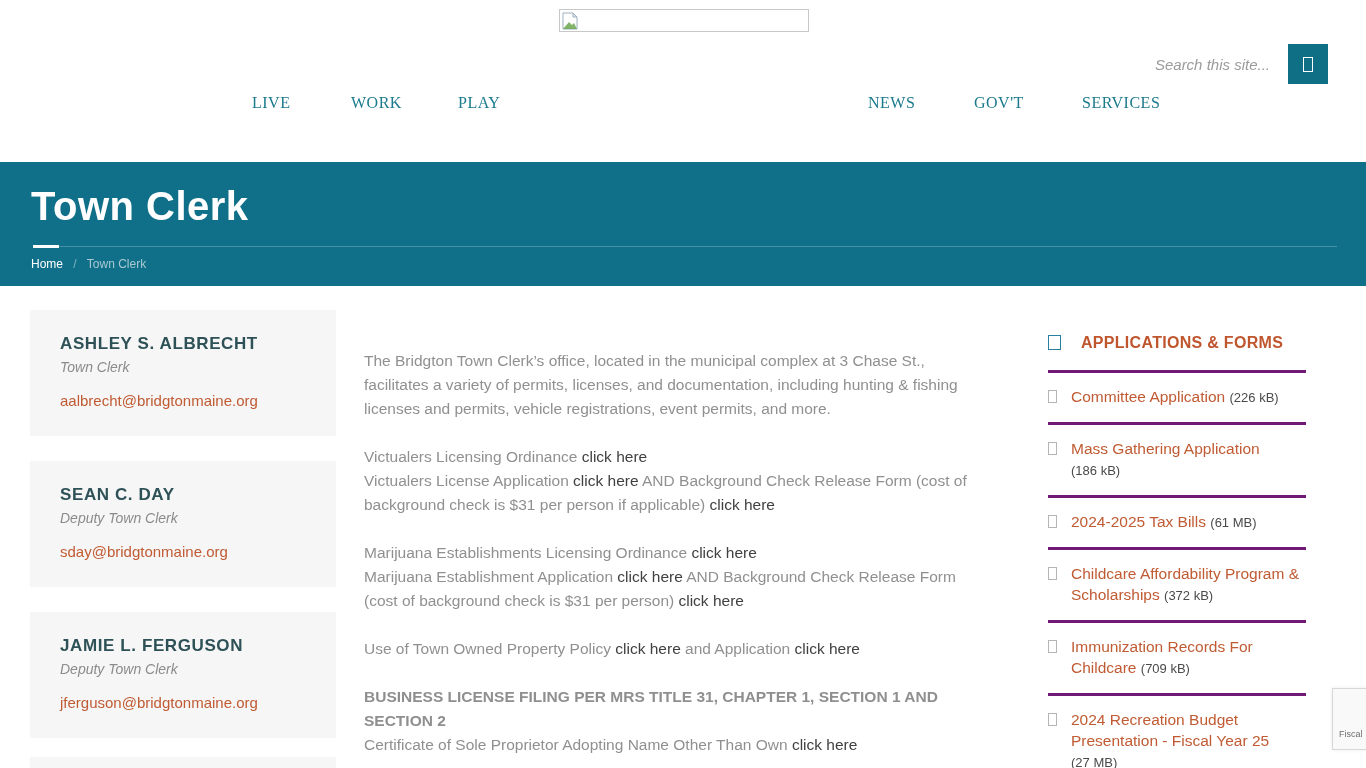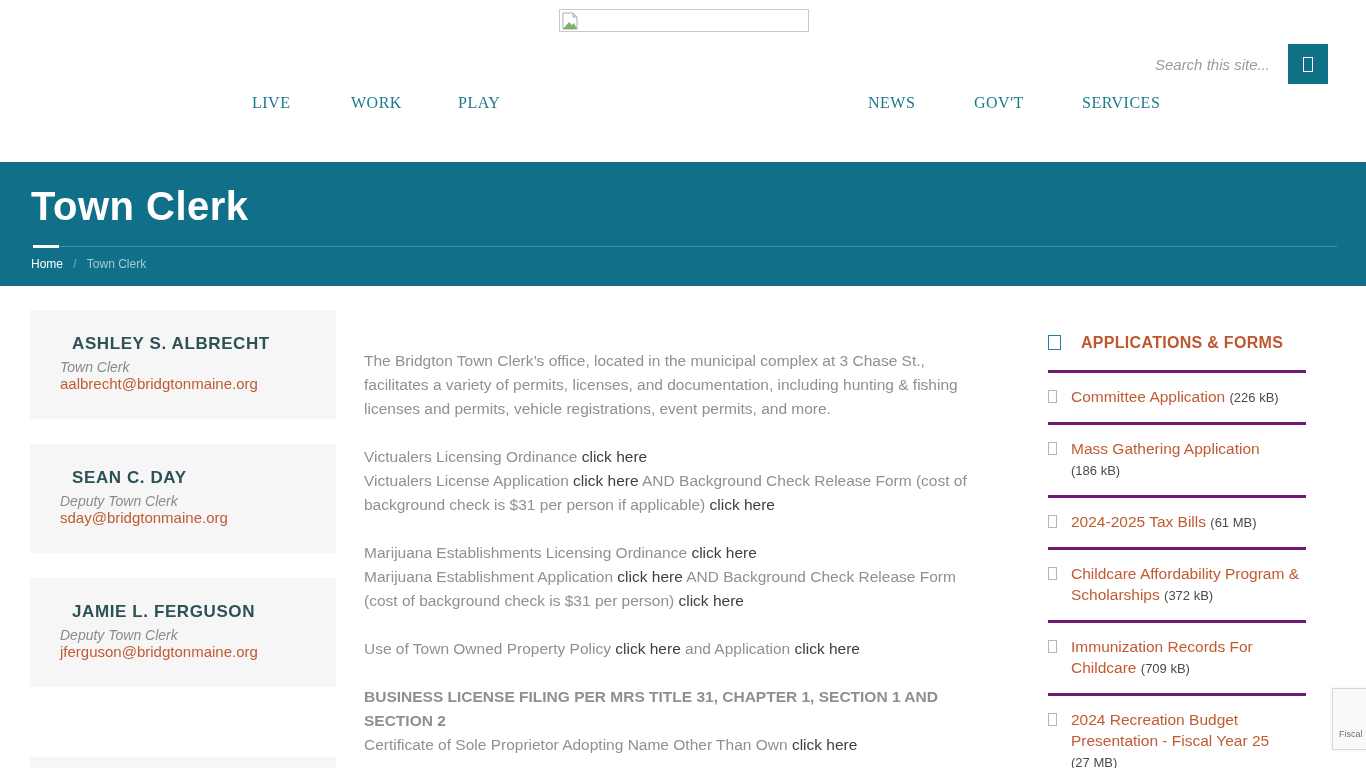--- a/index.html
+++ b/index.html
@@ -31,23 +31,23 @@
   .hero-rule .dash { width:26px; height:3px; background:#ffffff; }
   .hero-rule .line { flex:1; height:1px; background:rgba(255,255,255,0.22); }
   .breadcrumb { position:absolute; left:31px; top:95px; font-size:12px; color:#a9c9d2; }
   .breadcrumb .bc-home { color:#ffffff; text-decoration:none; }
   .breadcrumb .bc-sep { margin:0 7px; color:#7fb0bc; }
   .breadcrumb .bc-current { color:#a9c9d2; }
 
   
   .staff-col { position:absolute; left:30px; top:310px; width:306px; }
   .staff-card { background:#f6f6f6; padding:24px 30px 26px 30px; margin-bottom:25px; }
-  .staff-name { font-size:17px; font-weight:700; color:#2d5156; letter-spacing:0.6px;margin-left:12px; }
+  .staff-name { font-size:17px; font-weight:700; color:#2d5156; letter-spacing:0.6px; }
   .staff-title { font-size:14px; font-style:italic; color:#8b8b8b; margin-top:5px; }
-  .staff-email { display:inline-block; font-size:15px; color:#c05b33; text-decoration:none; }
+  .staff-email { display:inline-block; font-size:15px; color:#c05b33; text-decoration:none; margin-top:17px; }
   .staff-card-partial { position:absolute; left:30px; top:757px; width:306px; height:11px; background:#f6f6f6; }
 
   
   .main-col { position:absolute; left:364px; top:349px; width:628px; }
   .main-col p { font-size:15.5px; line-height:24px; color:#909090; margin-bottom:24px; }
   .content-link { color:#404040; text-decoration:none; }
   .content-bold { color:#8f8f8f; font-weight:700; }
 
   
   .side-col { position:absolute; left:1048px; top:332px; width:258px; }

